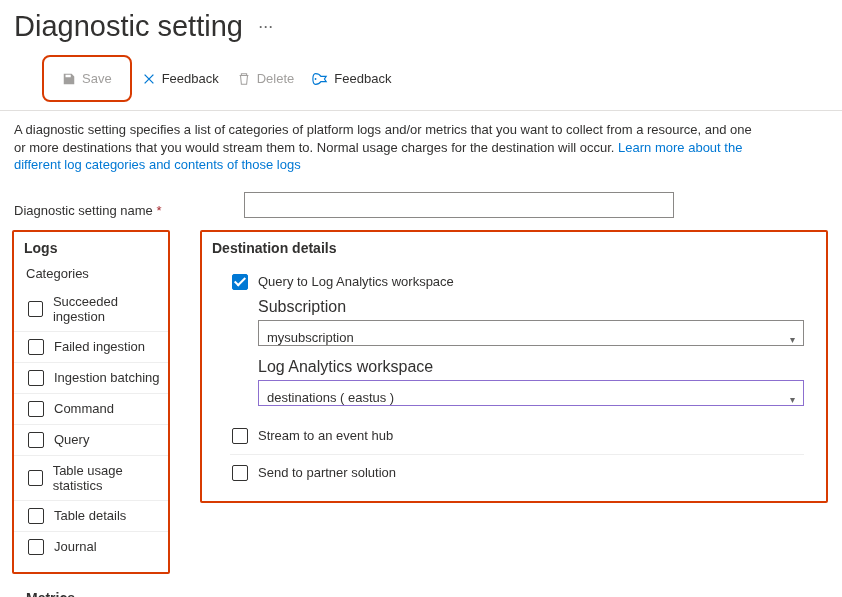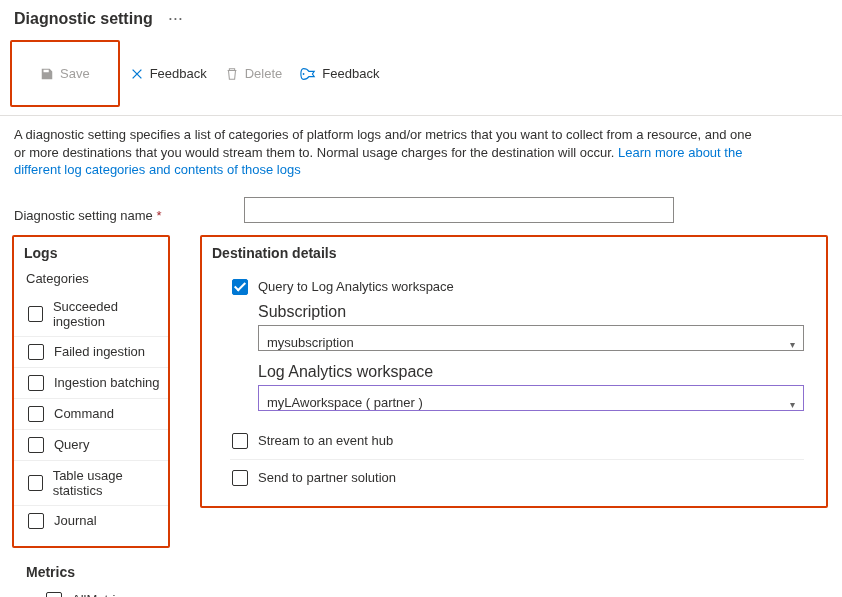--- a/index.html
+++ b/index.html
@@ -9,22 +9,22 @@
       color: #323130;
       background: #fff;
       width: 842px;
     }
     .header {
       padding: 10px 14px 8px;
       display: flex;
       align-items: center;
     }
     .page-title {
-      font-size: 16px;
-      font-weight: 700;
+      font-size: 29px;
+      font-weight: 400;
     }
     .ellipsis { margin-left: 16px; color: #666; font-weight: 700; letter-spacing: 1px; font-size: 12px; }
 
     .toolbar {
       padding: 4px 10px 8px;
       border-bottom: 1px solid #e1dfdd;
       display: flex;
       align-items: center;
       gap: 2px;
     }
@@ -36,22 +36,23 @@
       border: none;
       background: transparent;
       font: inherit;
       color: #323130;
       cursor: pointer;
     }
     .tb-btn.disabled { color: #a19f9d; cursor: default; }
     .tb-btn svg { display: block; }
     .save-hl {
       border: 2px solid #d83b01;
-      border-radius: 2px;
-      padding: 20px;
+      border-radius: 8px;
+      padding: 10px;
+      margin-left: 32px;
     }
 
     .description {
       padding: 10px 14px 4px;
       font-size: 13px;
       line-height: 1.35;
       max-width: 780px;
     }
     .description a { color: #0078d4; text-decoration: none; }
 
@@ -223,20 +224,24 @@
           <label class="chk-row">
             <input type="checkbox" style="">
             <span>Query</span>
           </label>
           <label class="chk-row">
             <input type="checkbox" style="">
             <span>Table usage statistics</span>
           </label>
           <label class="chk-row">
             <input type="checkbox" style="">
+            <span>Table details</span>
+          </label>
+          <label class="chk-row">
+            <input type="checkbox" style="">
             <span>Journal</span>
           </label>
         </div>
     </div>
     <div class="metrics-block">
       <div class="sect-h">Metrics</div>
       <label class="chk-row">
         <input type="checkbox" style="">
         <span>AllMetrics</span>
       </label>
@@ -254,21 +259,21 @@
       <div class="fld-block">
         <div class="fld-label">Subscription</div>
         <div class="dd">
           <span>mysubscription</span>
           <span class="chev">▾</span>
         </div>
       </div>
       <div class="fld-block">
         <div class="fld-label">Log Analytics workspace</div>
         <div class="dd sel">
-          <span>myLAworkspace ( partner )</span>
+          <span>destinations ( eastus )</span>
           <span class="chev">▾</span>
         </div>
       </div>
 
       <div style="height:6px"></div>
 
       <label class="chk-row">
         <input type="checkbox" style="">
         <span>Stream to an event hub</span>
       </label>

